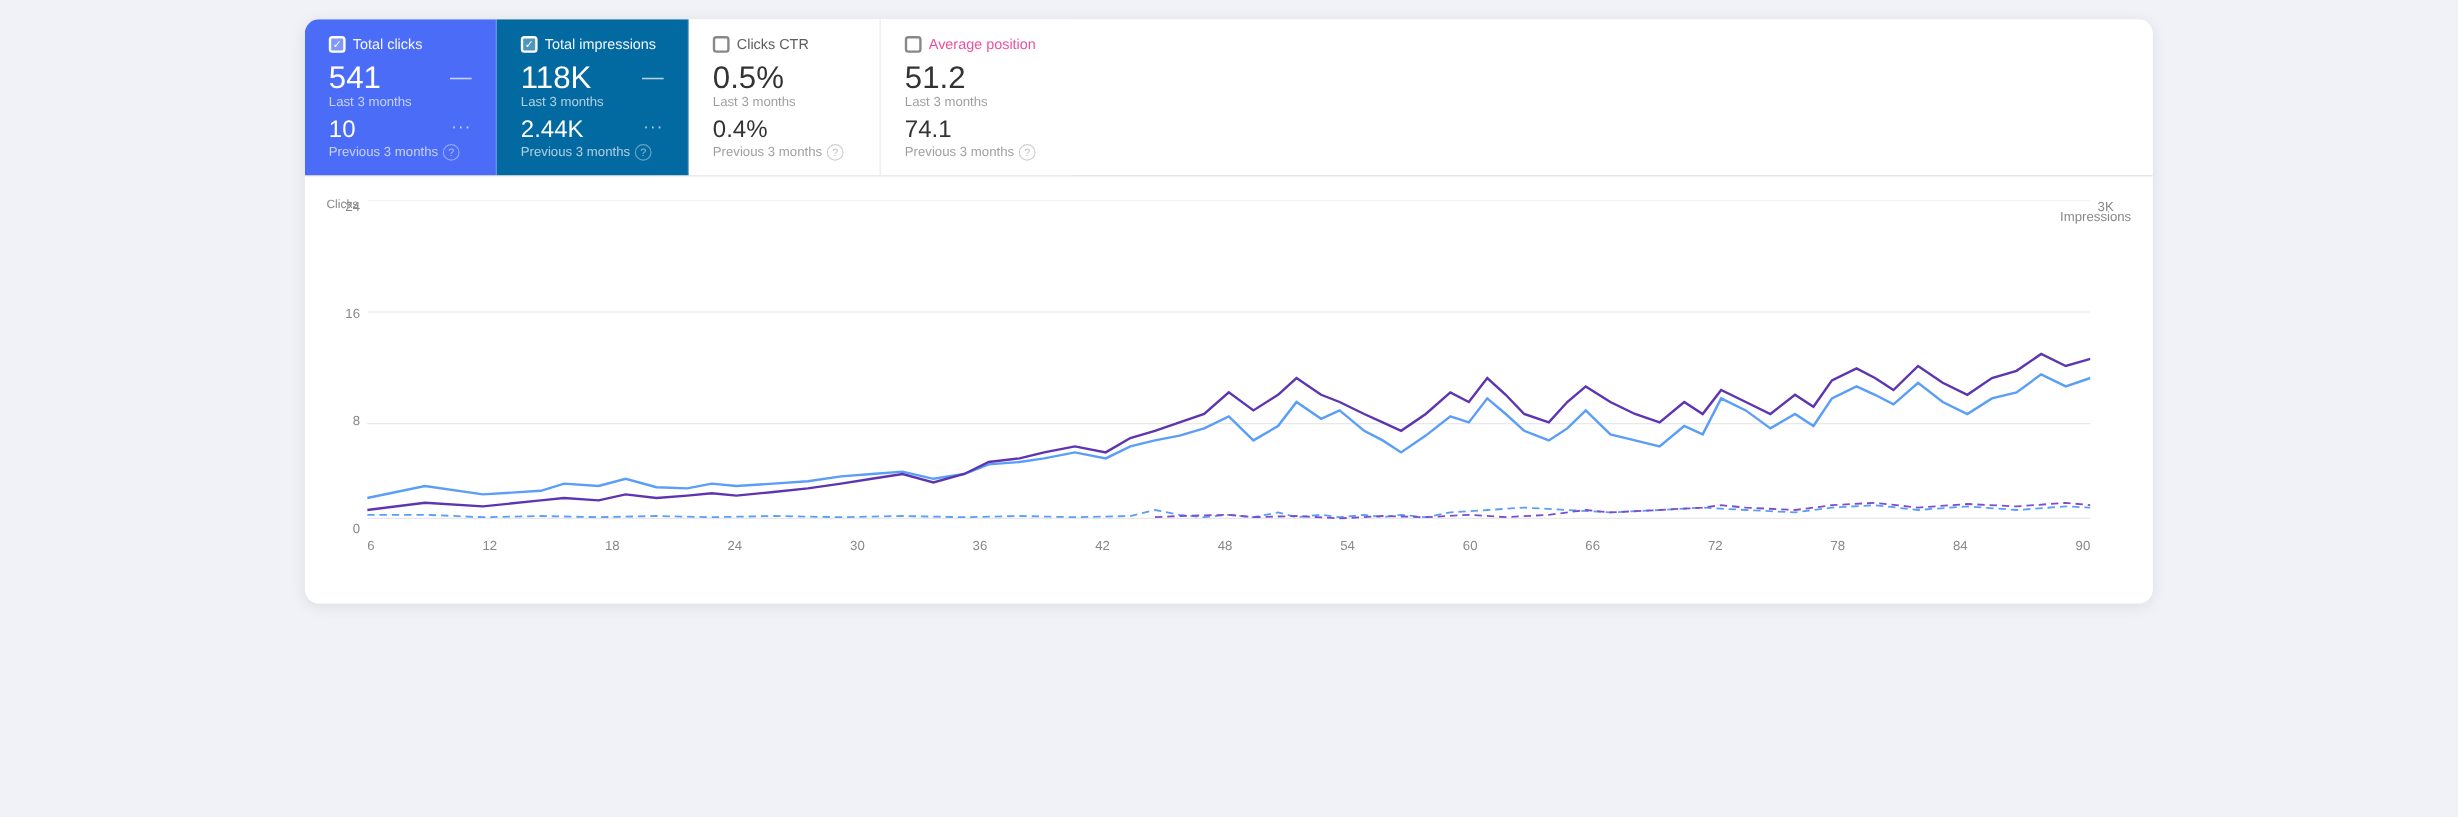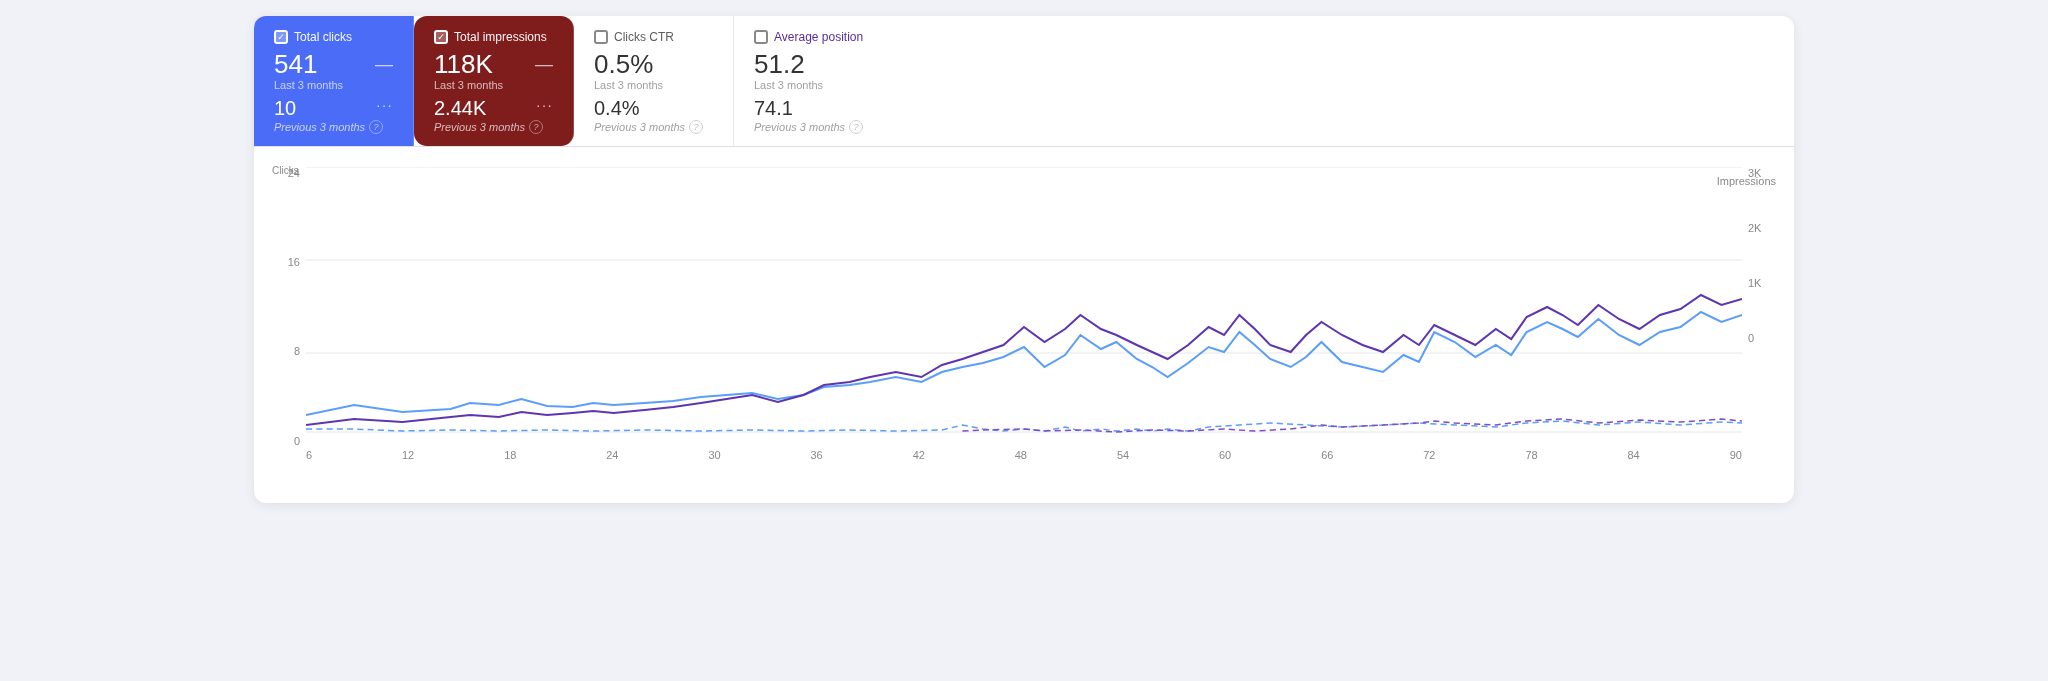--- a/index.html
+++ b/index.html
@@ -33,23 +33,22 @@
       padding: 14px 20px 12px 20px;
       min-width: 160px;
       border-right: 1px solid rgba(255,255,255,0.2);
       position: relative;
     }
     .metric-card.blue {
       background: #4a6cf7;
       color: #fff;
     }
     .metric-card.purple {
-      background: #7f1d1d;
+      background: #0369a1;
       color: #fff;
-      border-radius: 13px;
     }
     .metric-card.light {
       background: #fff;
       color: #333;
       border-right: 1px solid #e8e8e8;
     }
     .metric-header {
       display: flex;
       align-items: center;
       gap: 6px;
@@ -108,21 +107,20 @@
       font-size: 14px;
       opacity: 0.7;
       letter-spacing: 1px;
     }
     .metric-prev-label {
       font-size: 11px;
       opacity: 0.8;
       display: flex;
       align-items: center;
       gap: 4px;
-      font-style: italic;
     }
     .help-icon {
       display: inline-flex;
       align-items: center;
       justify-content: center;
       width: 14px;
       height: 14px;
       border-radius: 50%;
       border: 1px solid currentColor;
       font-size: 9px;
@@ -205,21 +203,21 @@
       </div>
       <div class="metric-prev-label" style="color:#888">
         <span>Previous 3 months</span>
         <span class="help-icon" style="color:#888;border-color:#aaa">?</span>
       </div>
     </div>
 
     <div class="metric-card light" style="border-right:none;">
       <div class="metric-header">
         <div class="metric-checkbox" style="border-color:#888;color:#888"></div>
-        <span class="metric-title" style="color:#4c1d95">Average position</span>
+        <span class="metric-title" style="color:#ec4899">Average position</span>
       </div>
       <div class="metric-value-row">
         <span class="metric-value" style="color:#333">51.2</span>
       </div>
       <div class="metric-sub-label" style="color:#888">Last 3 months</div>
       <div class="metric-prev-row">
         <span class="metric-prev-value" style="color:#333">74.1</span>
       </div>
       <div class="metric-prev-label" style="color:#888">
         <span>Previous 3 months</span>
@@ -477,21 +475,21 @@
           <span class="x-label">54</span>
           <span class="x-label">60</span>
           <span class="x-label">66</span>
           <span class="x-label">72</span>
           <span class="x-label">78</span>
           <span class="x-label">84</span>
           <span class="x-label">90</span>
         </div>
       </div>
 
-      <div style="display:flex;flex-direction:column;width:36px;padding-bottom:20px;padding-left:6px;gap:43px;">
+      <div style="display:flex;width:36px;padding-bottom:20px;padding-left:6px;gap:43px;">
         <span class="y-label">3K</span>
         <span class="y-label">2K</span>
         <span class="y-label">1K</span>
         <span class="y-label">0</span>
       </div>
     </div>
   </div>
 </div>
 
 </body></html>

